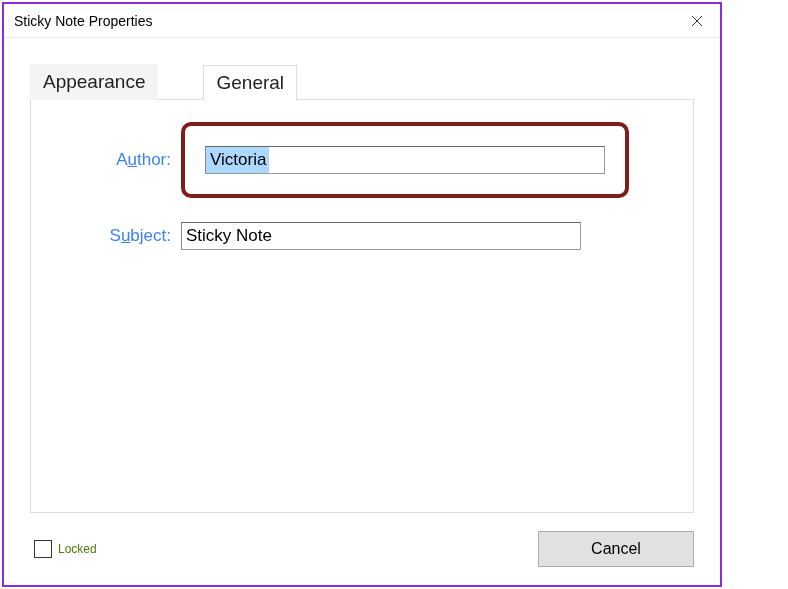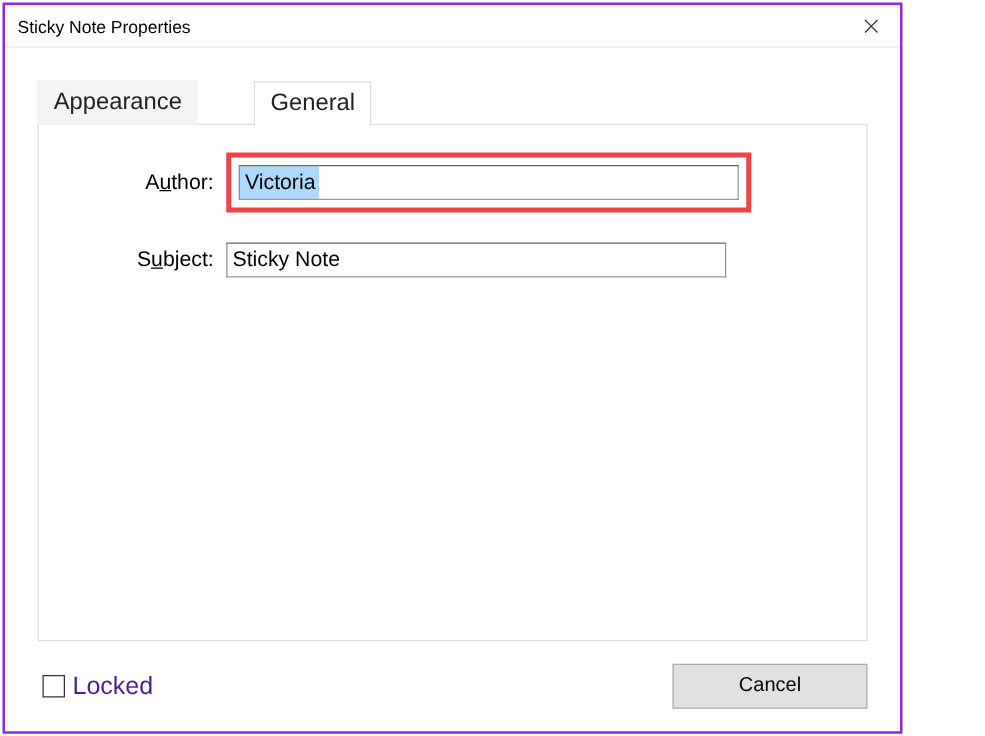--- a/index.html
+++ b/index.html
@@ -86,30 +86,30 @@
     .form-row {
       display: flex;
       align-items: center;
       margin-bottom: 24px;
     }
     .form-label {
       width: 130px;
       text-align: right;
       padding-right: 10px;
       font-size: 17px;
-      color: #000000;
+      color: #3b82f6;
     }
     .form-label .accel { text-decoration: underline; }
     .input-wrap {
       position: relative;
     }
     .input-wrap.highlighted {
-      border: 4px solid #ef4444;
-      padding: 6px;
-      border-radius: 0;
+      border: 4px solid #7f1d1d;
+      padding: 20px;
+      border-radius: 10px;
     }
     .text-input {
       width: 400px;
       height: 28px;
       border: 1px solid #999;
       border-top: 1px solid #666;
       border-left: 1px solid #888;
       padding: 2px 4px;
       font-size: 17px;
       font-family: inherit;
@@ -131,21 +131,21 @@
       align-items: center;
       gap: 6px;
       padding-left: 4px;
     }
     .checkbox {
       width: 18px;
       height: 18px;
       border: 1px solid #333;
       background: #fff;
     }
-    .checkbox-label { font-size: 20px; color: #4c1d95; }
+    .checkbox-label { font-size: 12px; color: #4d7c0f; }
     .buttons {
       display: flex;
       gap: 18px;
       align-items: center;
     }
     .btn {
       width: 156px;
       height: 36px;
       background: #e1e1e1;
       border: 1px solid #adadad;

